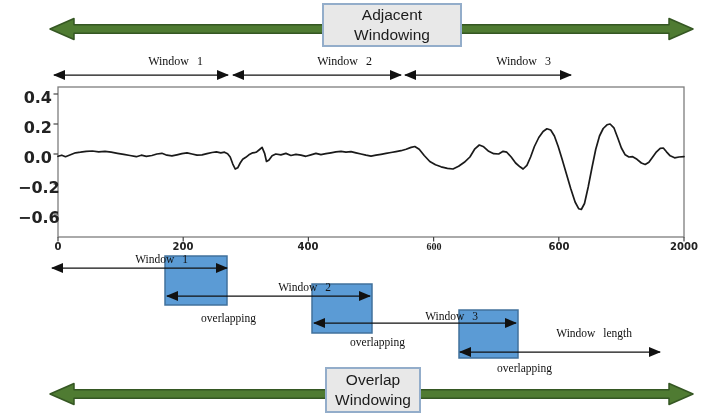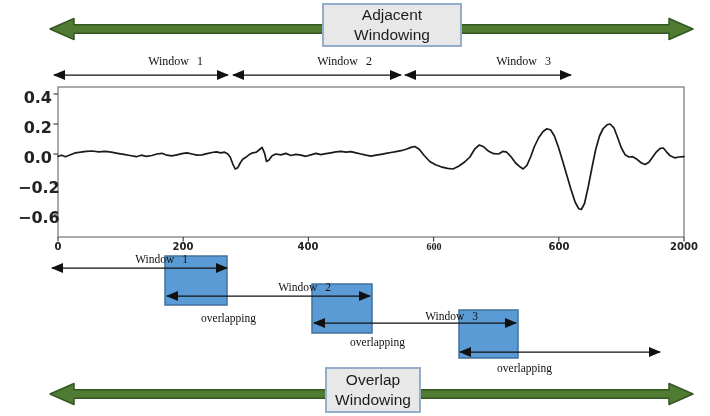--- a/index.html
+++ b/index.html
@@ -96,17 +96,18 @@
 
   <div class="ytick" style="top:88px;">0.4</div>
   <div class="ytick" style="top:118px;">0.2</div>
   <div class="ytick" style="top:148px;">0.0</div>
   <div class="ytick" style="top:178px;">−0.2</div>
   <div class="ytick" style="top:208px;">−0.6</div>
 
   <div class="wlabel olabel" style="left:58px;top:253px;">Window 1</div>
   <div class="wlabel olabel" style="left:201px;top:281px;">Window 2</div>
   <div class="wlabel olabel" style="left:348px;top:310px;">Window 3</div>
+  <div class="wlabel olabel" style="left:502px;top:327px;">Window length</div>
   <div class="wlabel olabel" style="left:126px;top:312px;">overlapping</div>
   <div class="wlabel olabel" style="left:275px;top:336px;">overlapping</div>
   <div class="wlabel olabel" style="left:422px;top:362px;">overlapping</div>
 
 </div>
 
 </body></html>

